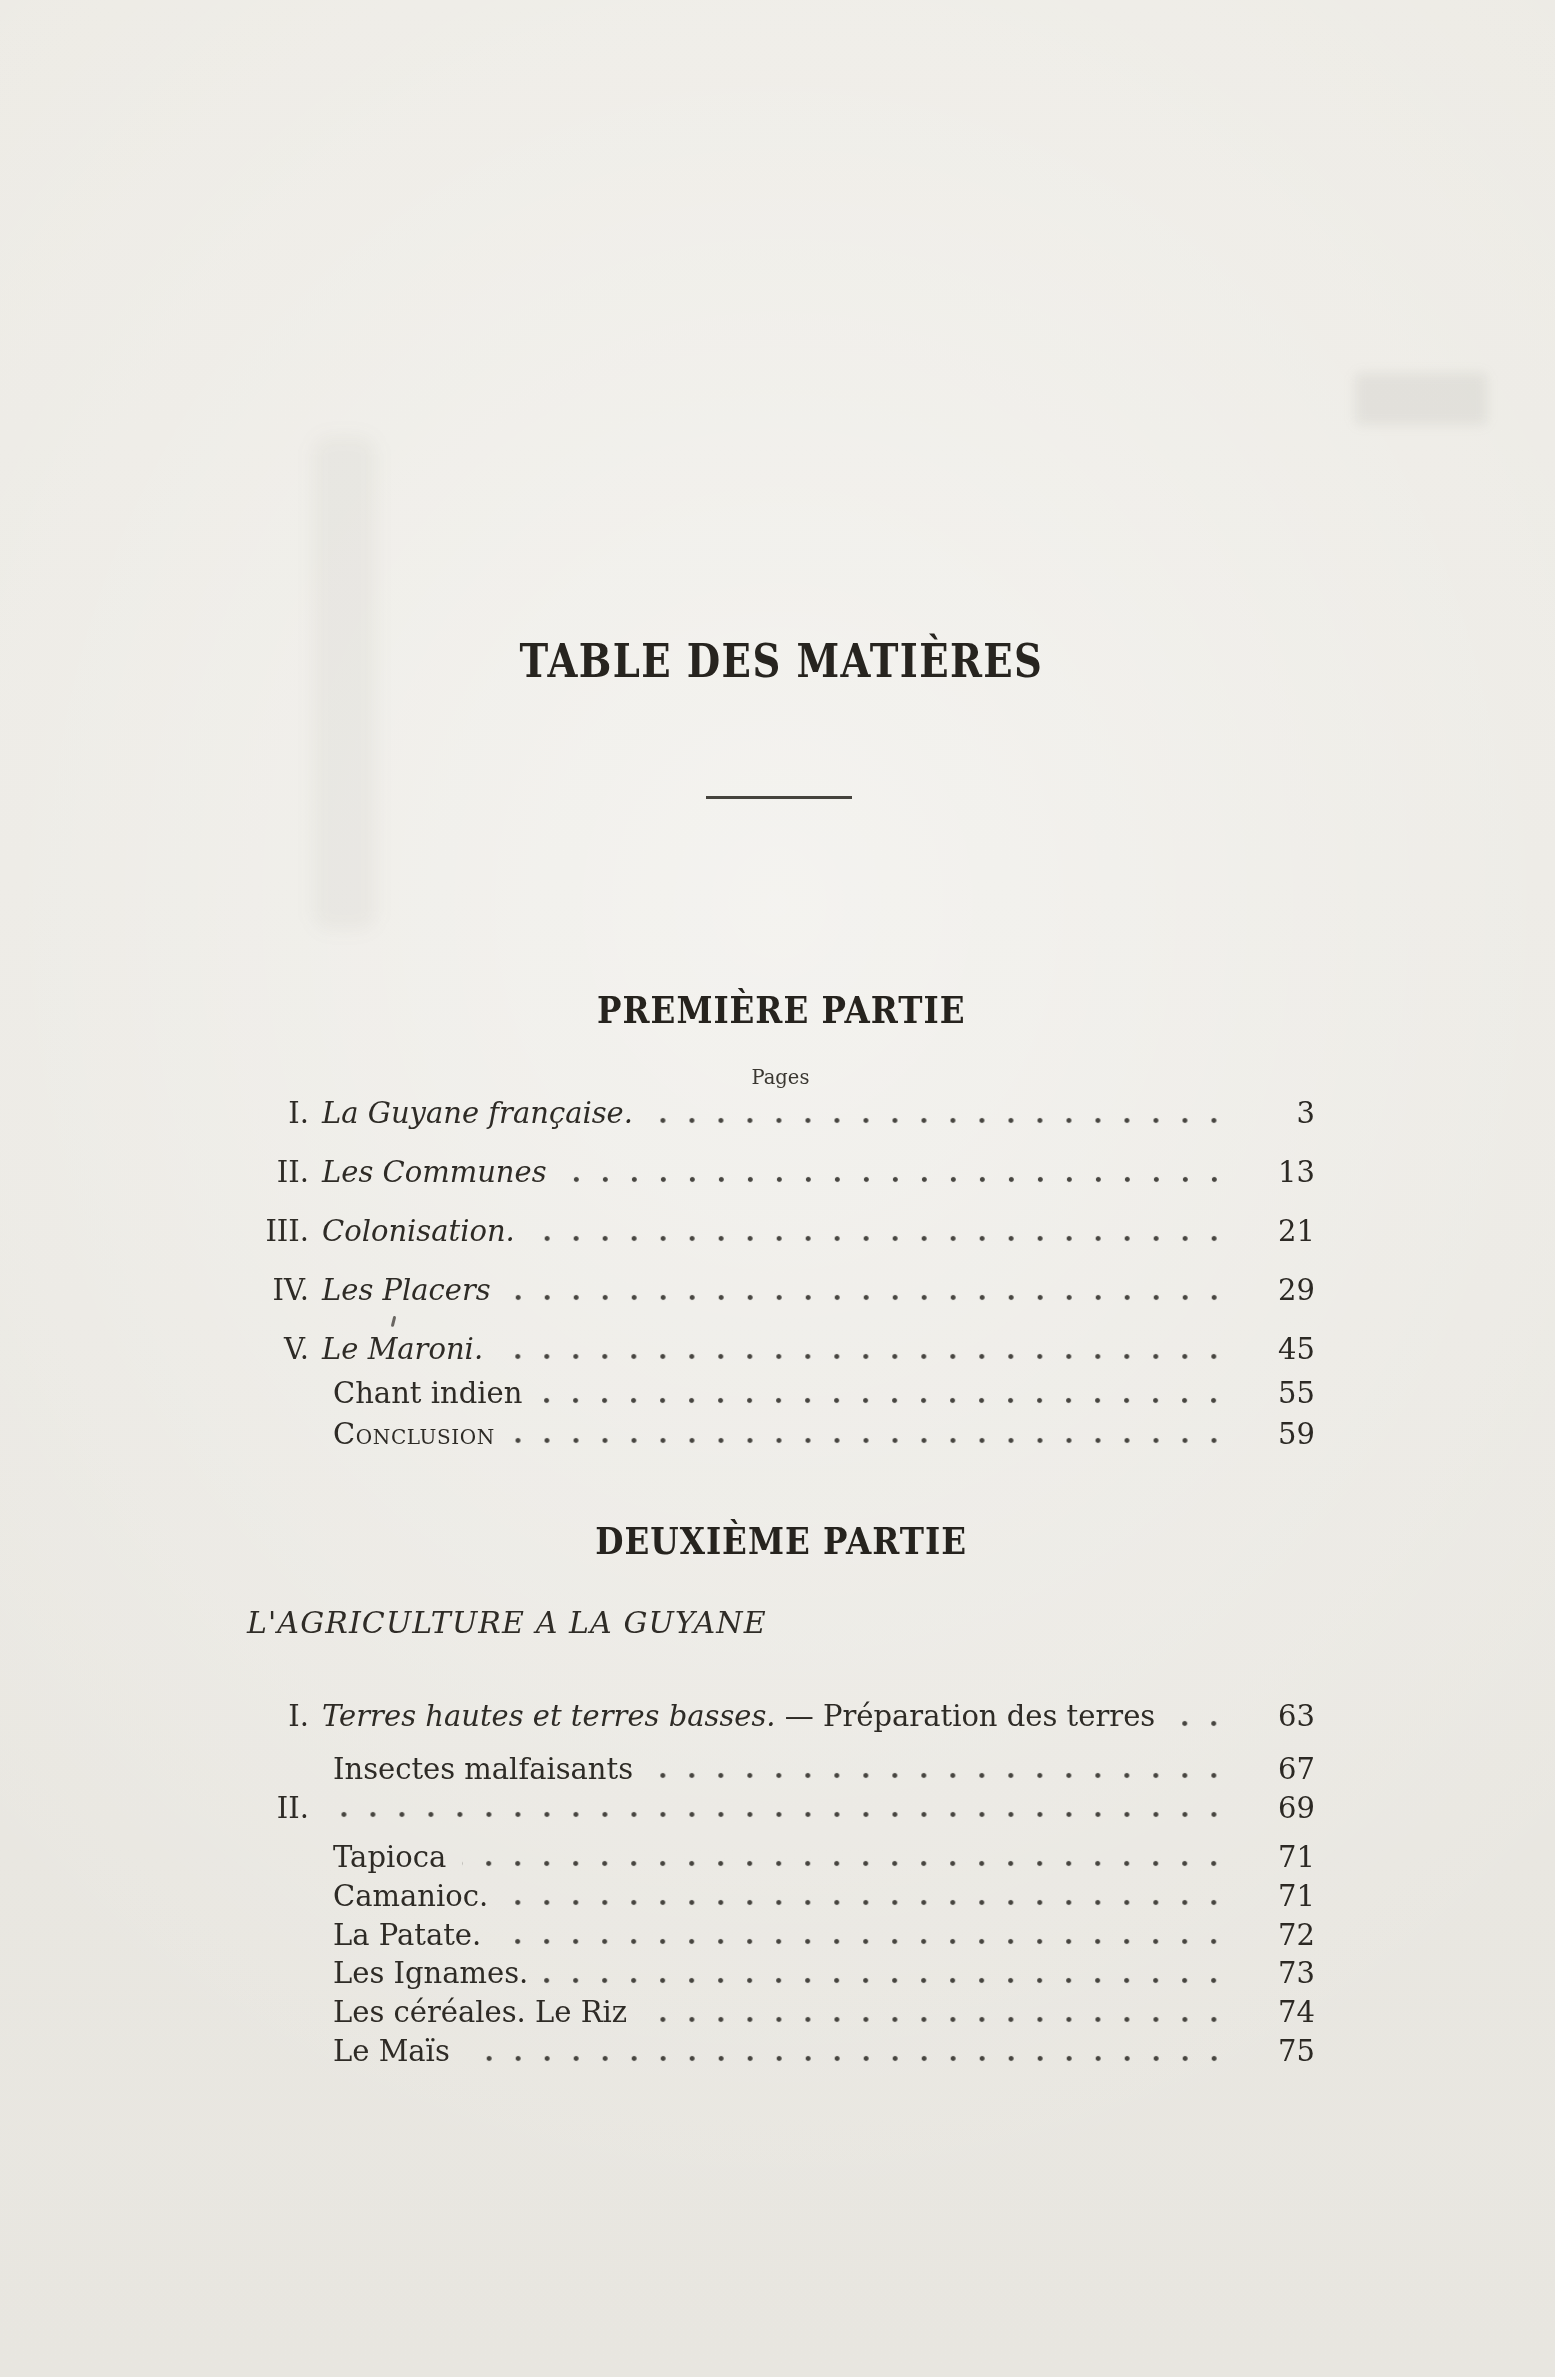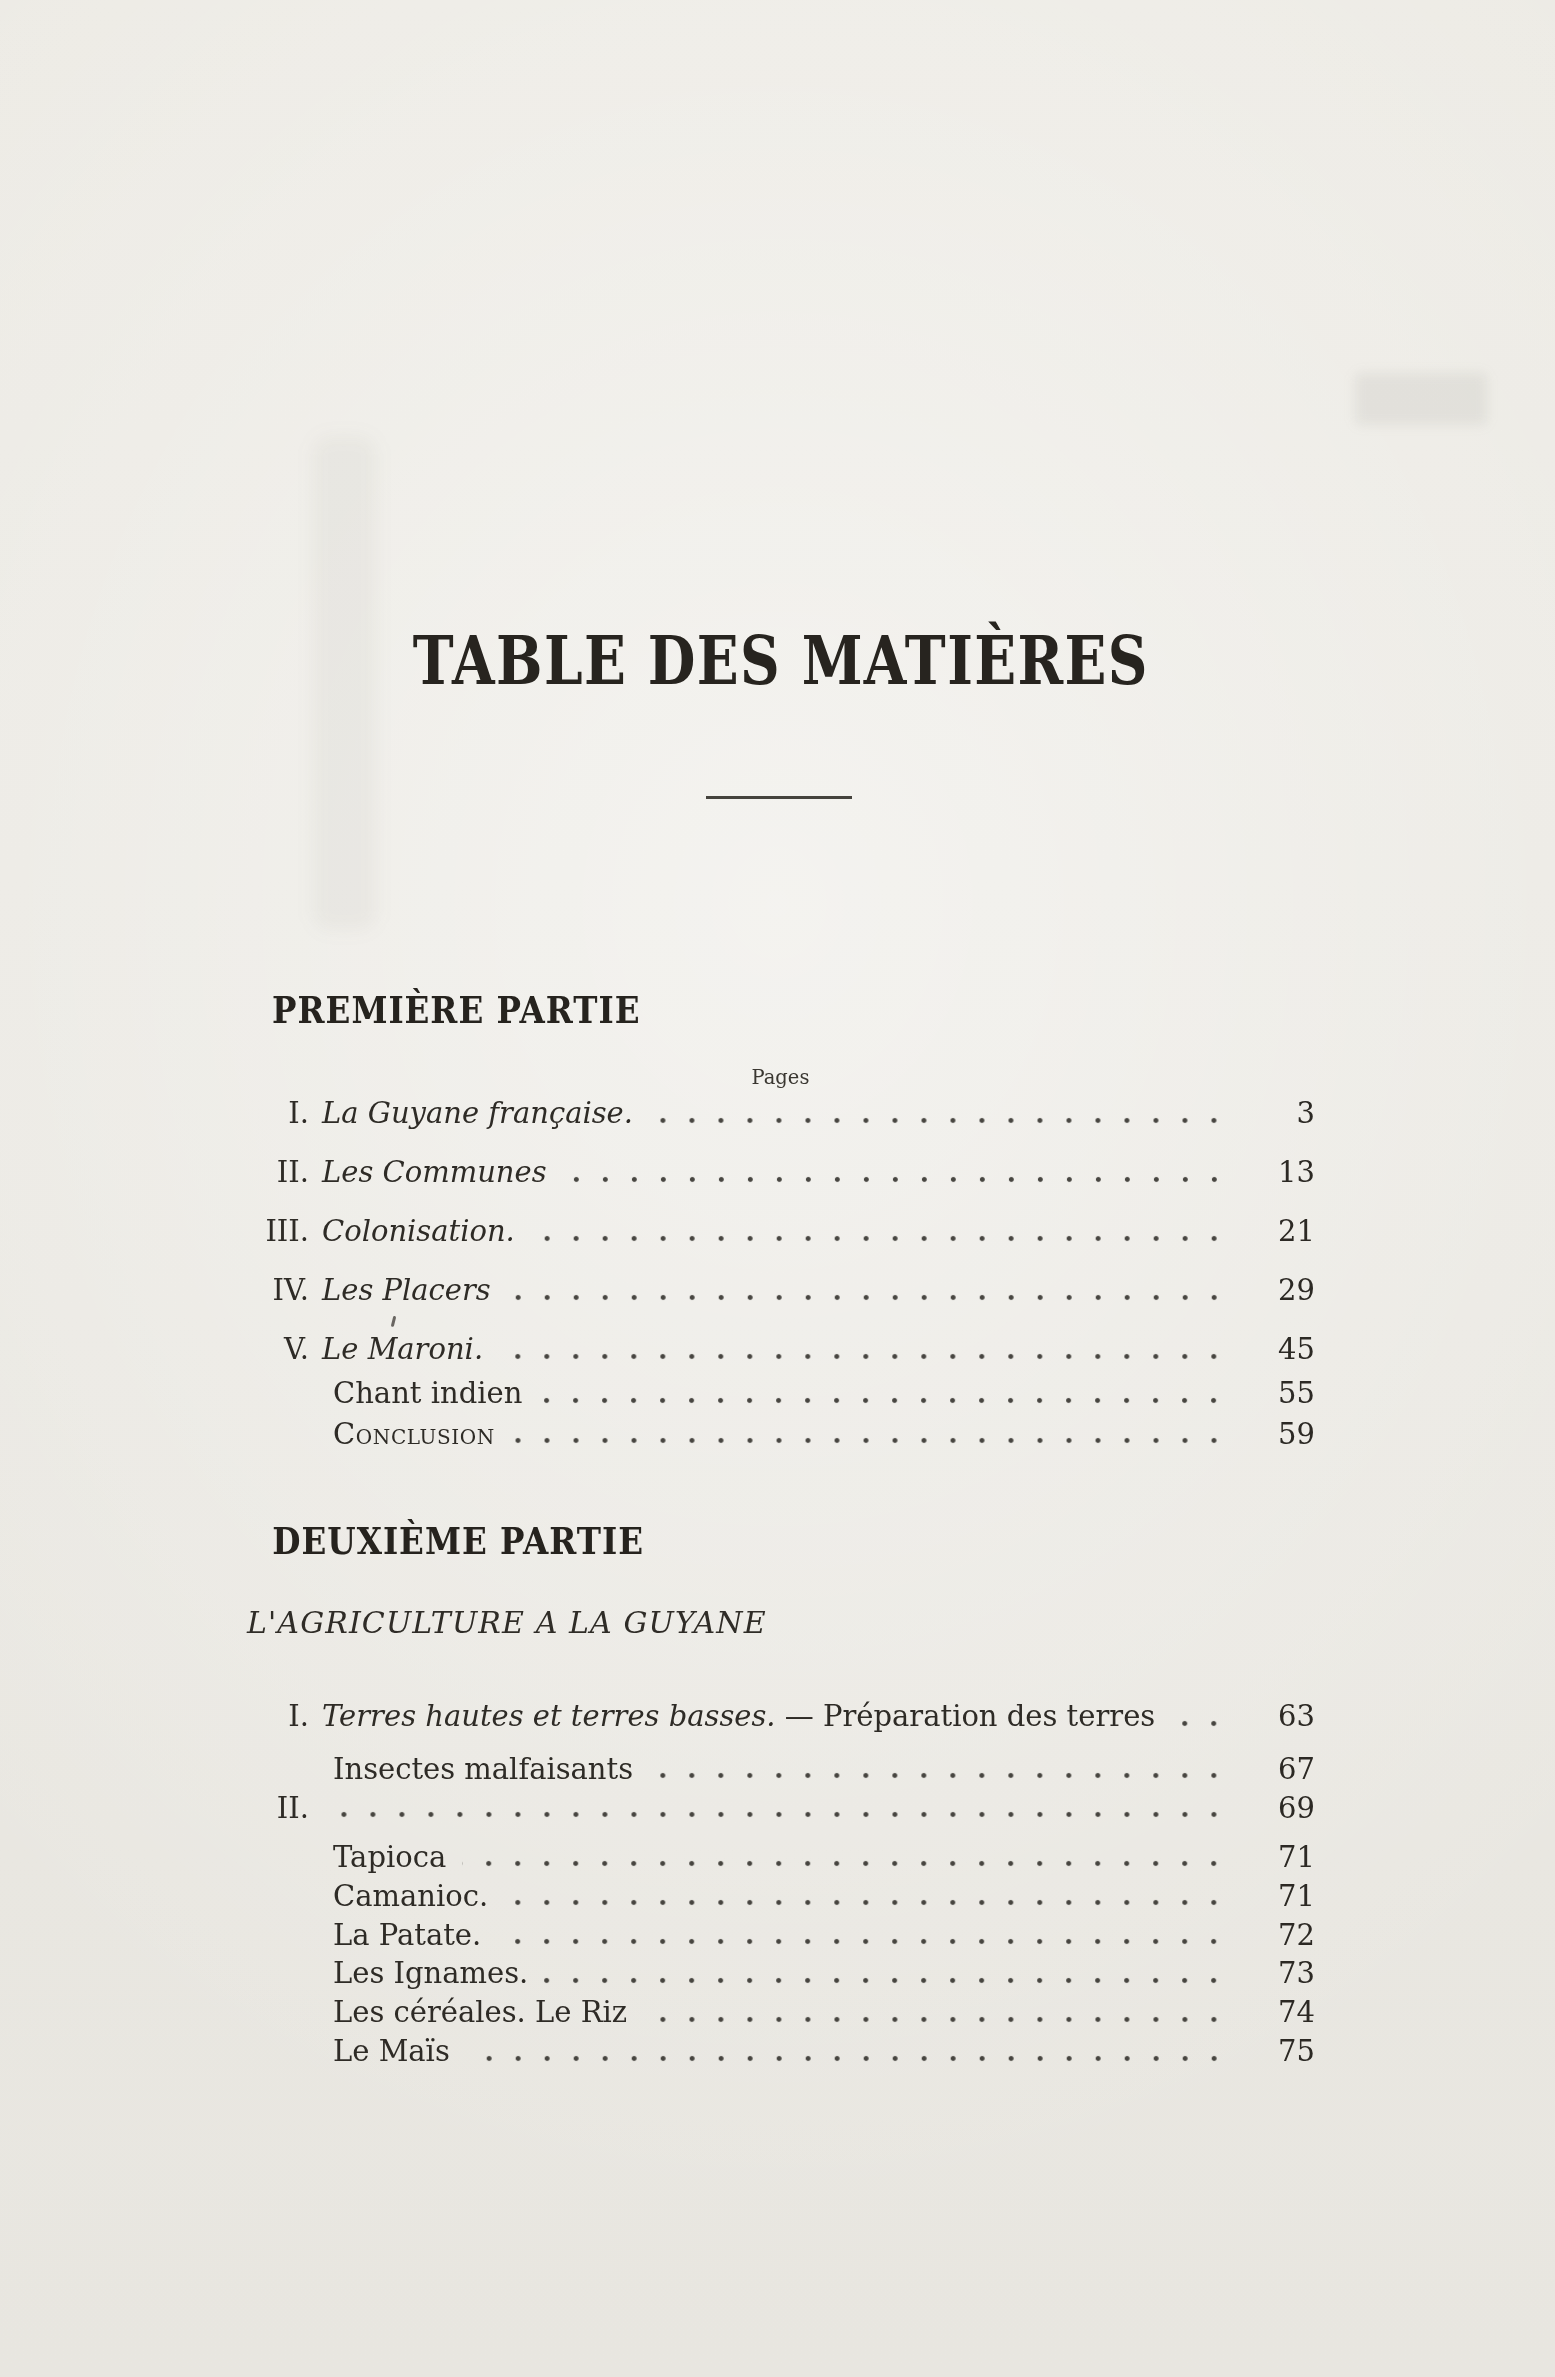--- a/index.html
+++ b/index.html
@@ -33,31 +33,31 @@
     position: absolute;
     left: 247px; top: 0; width: 1068px; height: 100%;
     color: #2e2b26;
   }
   .condensed-t { display: inline-block; transform: scaleX(.82); transform-origin: 50% 50%; }
   .condensed-h { display: inline-block; transform: scaleX(.88); transform-origin: 50% 50%; }
 
   .title {
     position: absolute; top: 629px; left: 0; width: 100%;
     margin: 0; text-align: center;
-    font-size: 67px; line-height: 63px; font-weight: 700;
+    font-size: 47px; line-height: 63px; font-weight: 700;
     letter-spacing: 1.7px; color: #27241f;
   }
   .title-rule {
     position: absolute; top: 796px; left: 459px;
     width: 146px; height: 2.9px;
     background: #45433d;
   }
   .part-heading {
     position: absolute; left: 0; width: 100%;
-    margin: 0; 
+    margin: 0; text-align: center;
     font-size: 37px; line-height: 40px; font-weight: 700;
     letter-spacing: 1.1px; color: #26231e;
   }
   .h1pos { top: 990px; }
   .h2pos { top: 1521px; }
   .pages-label {
     position: absolute; top: 1066px; left: 0; width: 100%;
     text-align: center; font-size: 19.5px; line-height: 23px;
     color: #3a3731; padding-right: 1.1px; box-sizing: border-box;
   }

